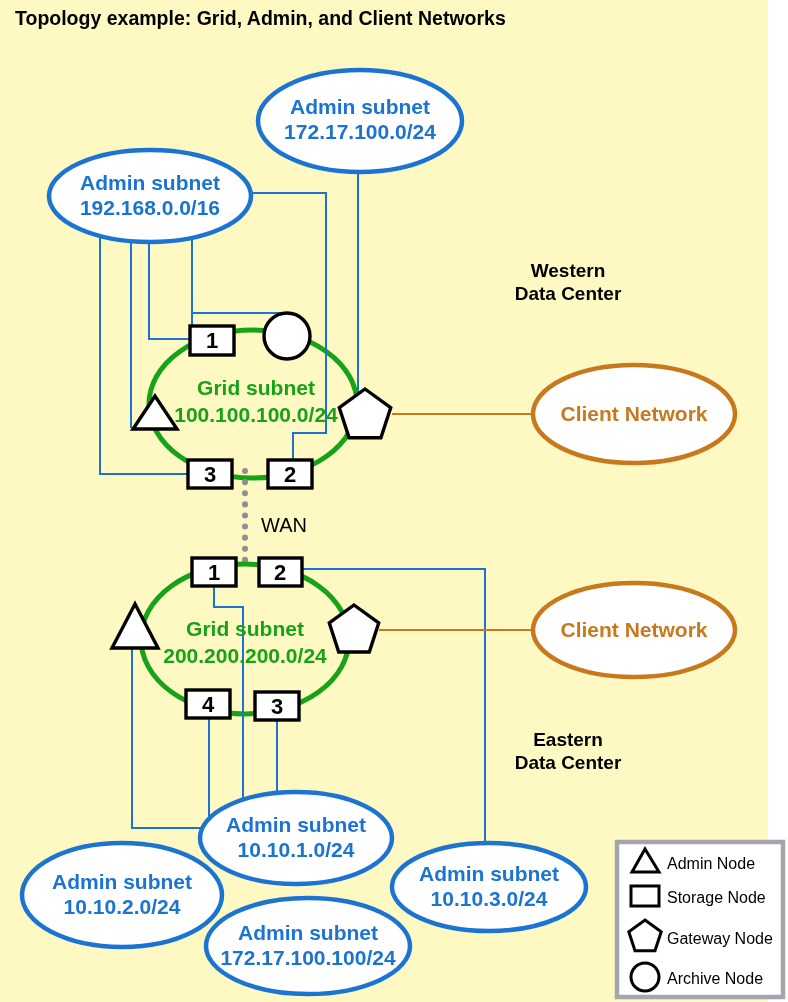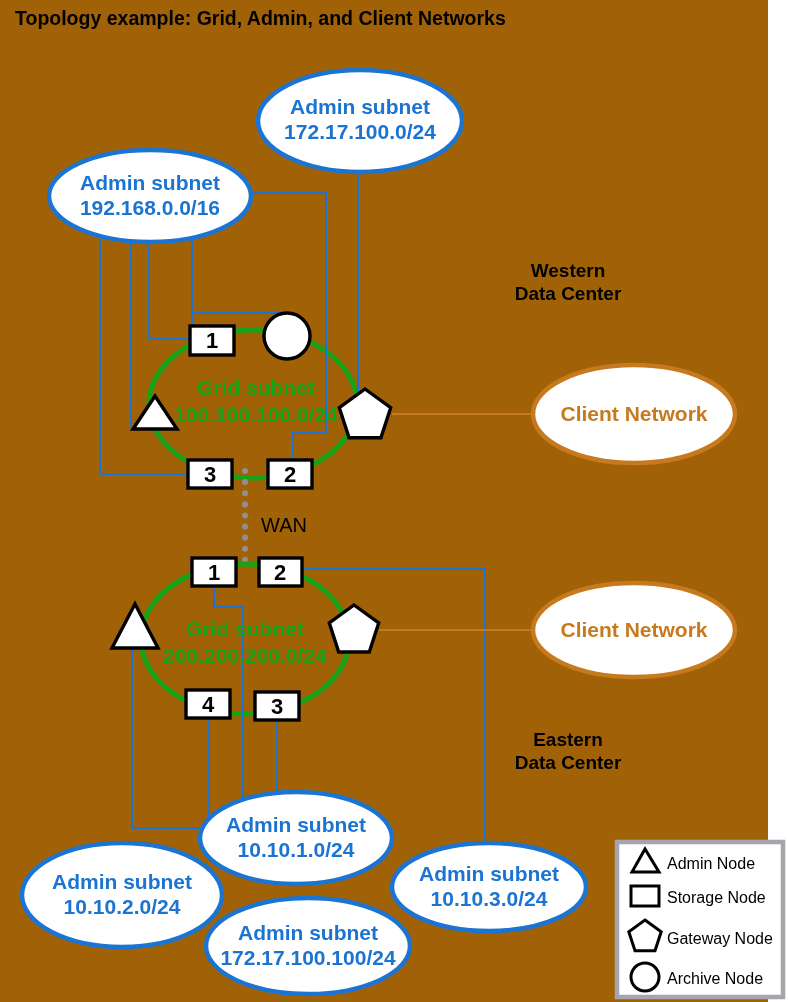--- a/index.html
+++ b/index.html
@@ -4,21 +4,21 @@
 <style>
   :root{
     --admin-blue:#1b74d2;
     --grid-green:#17a317;
     --client-orange:#c7791e;
     --wan-gray:#8f8f8f;
     --node-black:#000000;
     --legend-gray:#a5a5ae;
   }
   html,body{margin:0;padding:0;background:#ffffff;}
-  .page{width:768px;height:1002px;position:relative;background:#a16207;
+  .page{width:768px;height:1002px;position:relative;background:#fef9c3;
         font-family:"Liberation Sans",sans-serif;}
   svg{display:block;}
   text{font-family:"Liberation Sans",sans-serif;}
   .title-text{font-size:19.5px;font-weight:bold;fill:#000;}
   .blue-ellipse{fill:#fff;stroke:var(--admin-blue);stroke-width:4.5;}
   .blue-label{fill:var(--admin-blue);font-size:21px;font-weight:bold;text-anchor:middle;}
   .green-ring{fill:none;stroke:var(--grid-green);stroke-width:5;}
   .green-label{fill:var(--grid-green);font-size:21px;font-weight:bold;text-anchor:middle;}
   .orange-ellipse{fill:#fff;stroke:var(--client-orange);stroke-width:4.5;}
   .orange-label{fill:var(--client-orange);font-size:21px;font-weight:bold;text-anchor:middle;}

